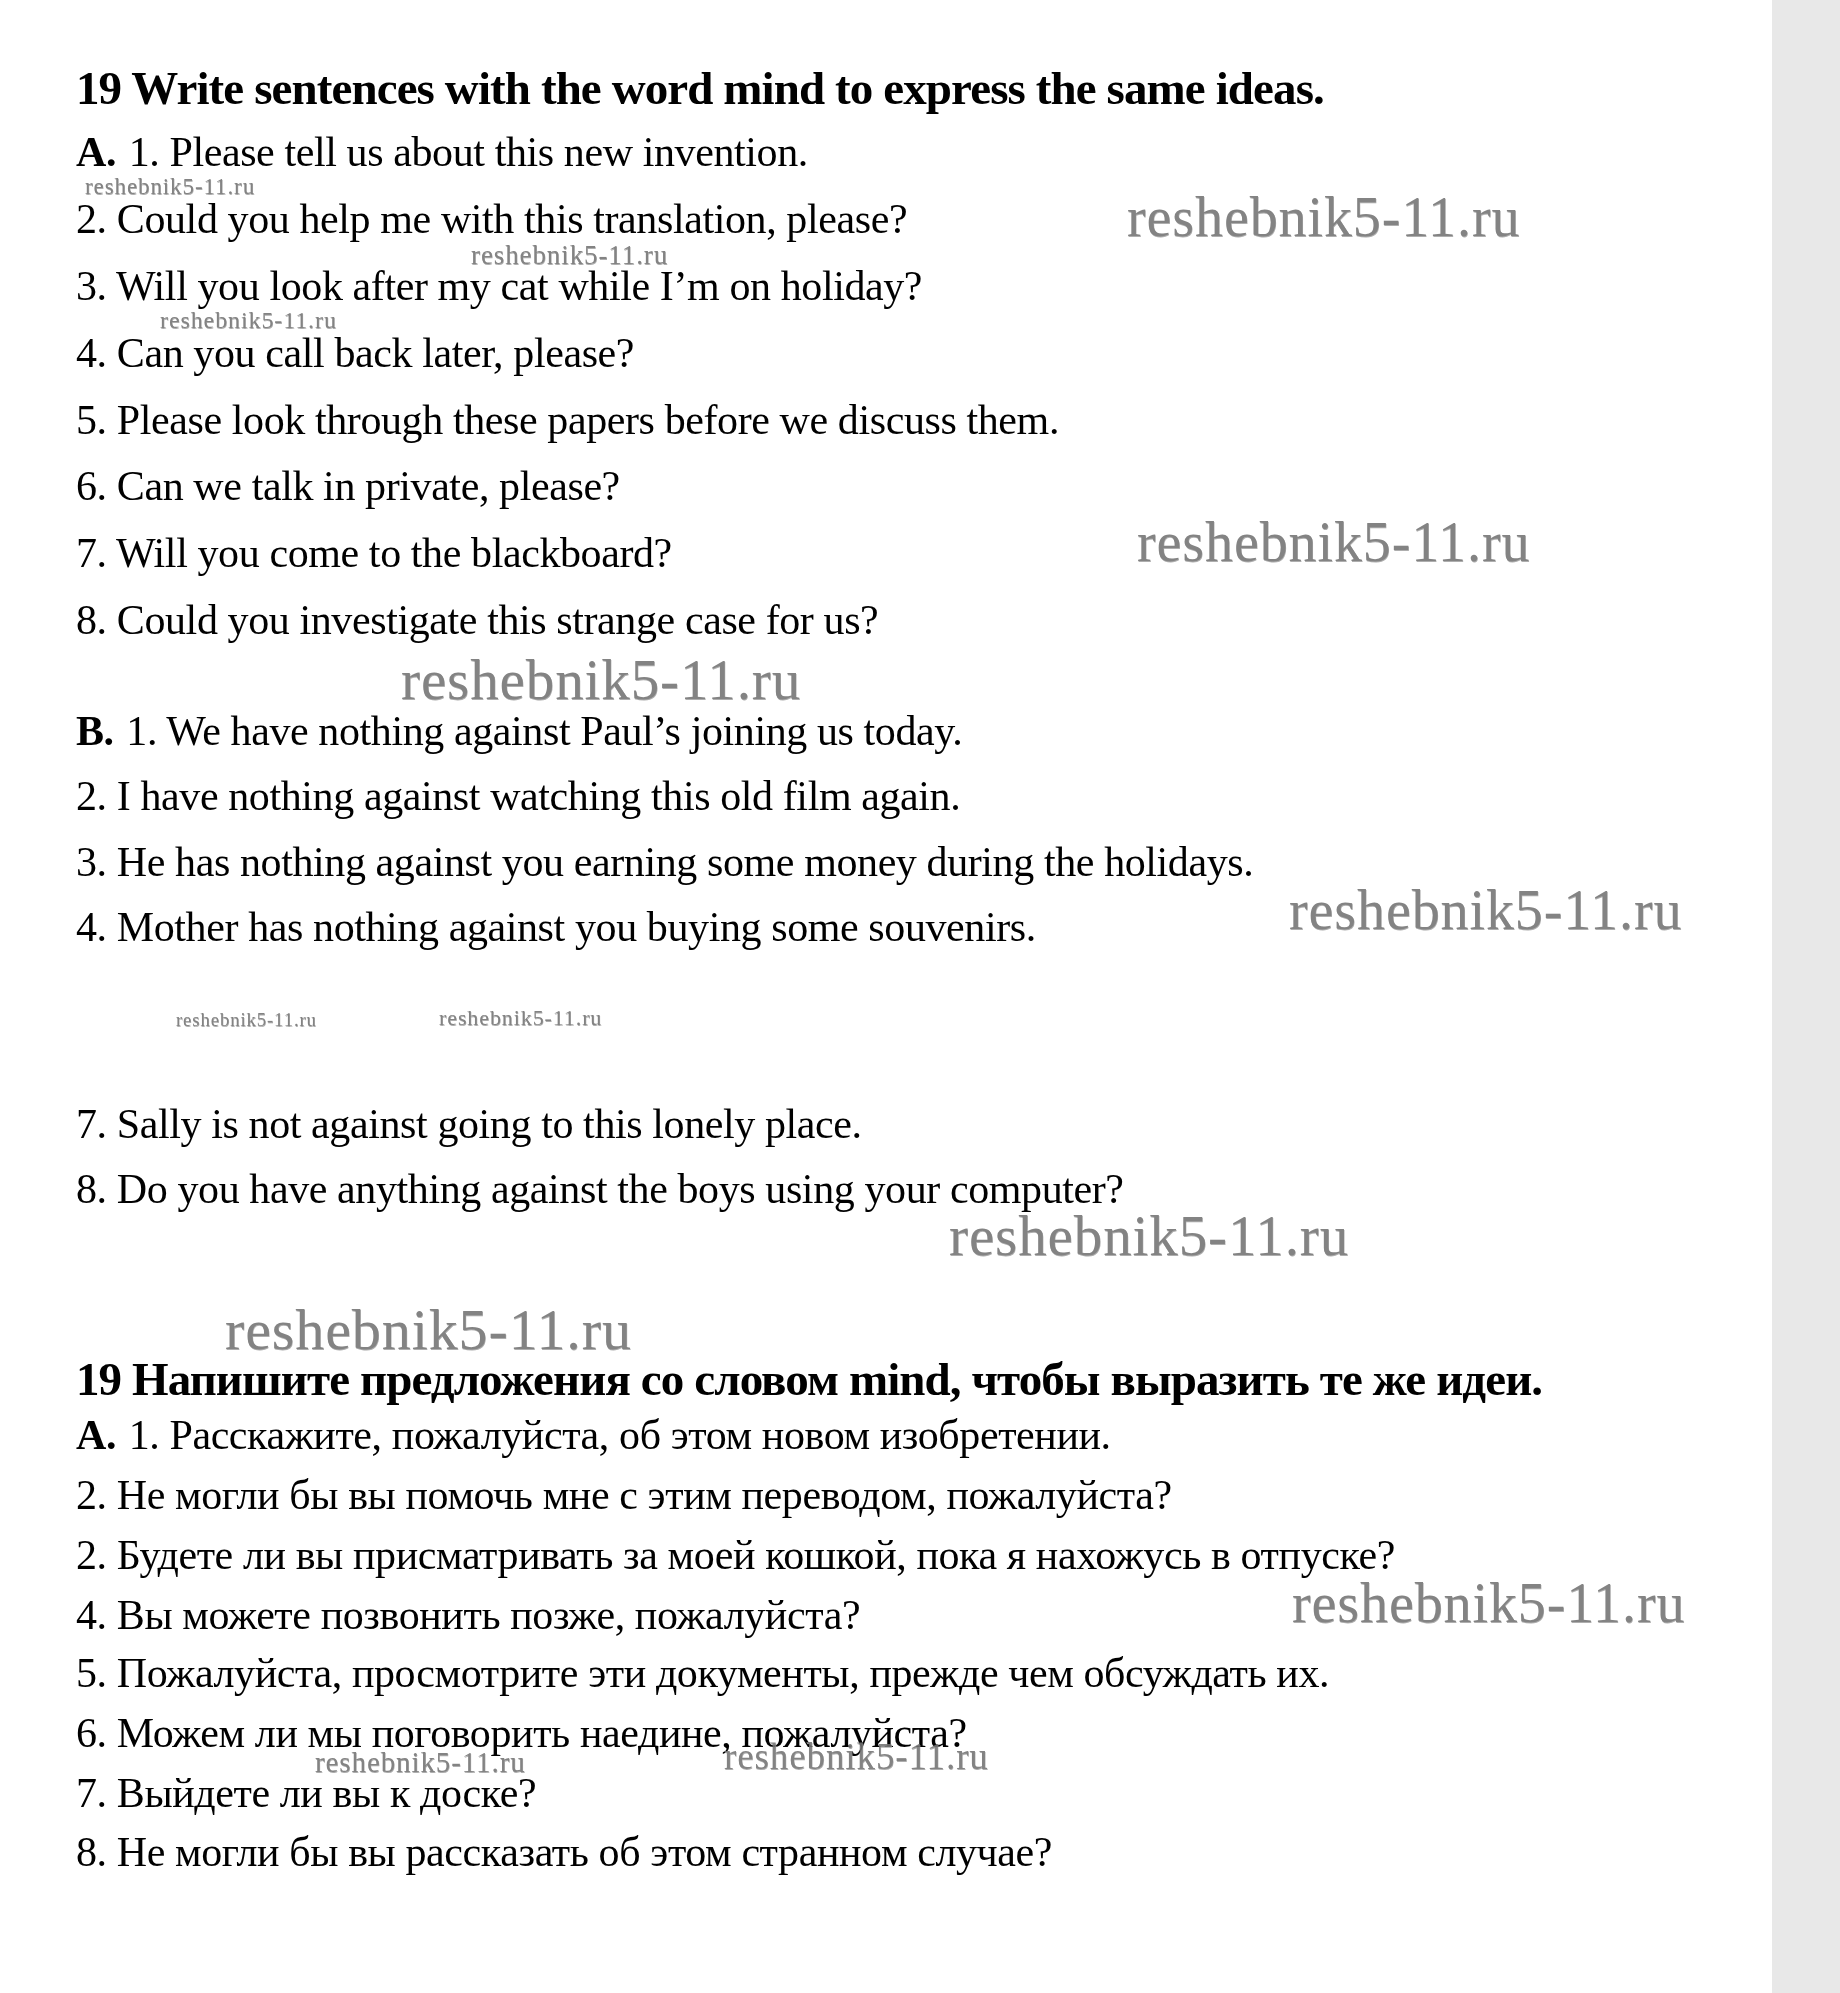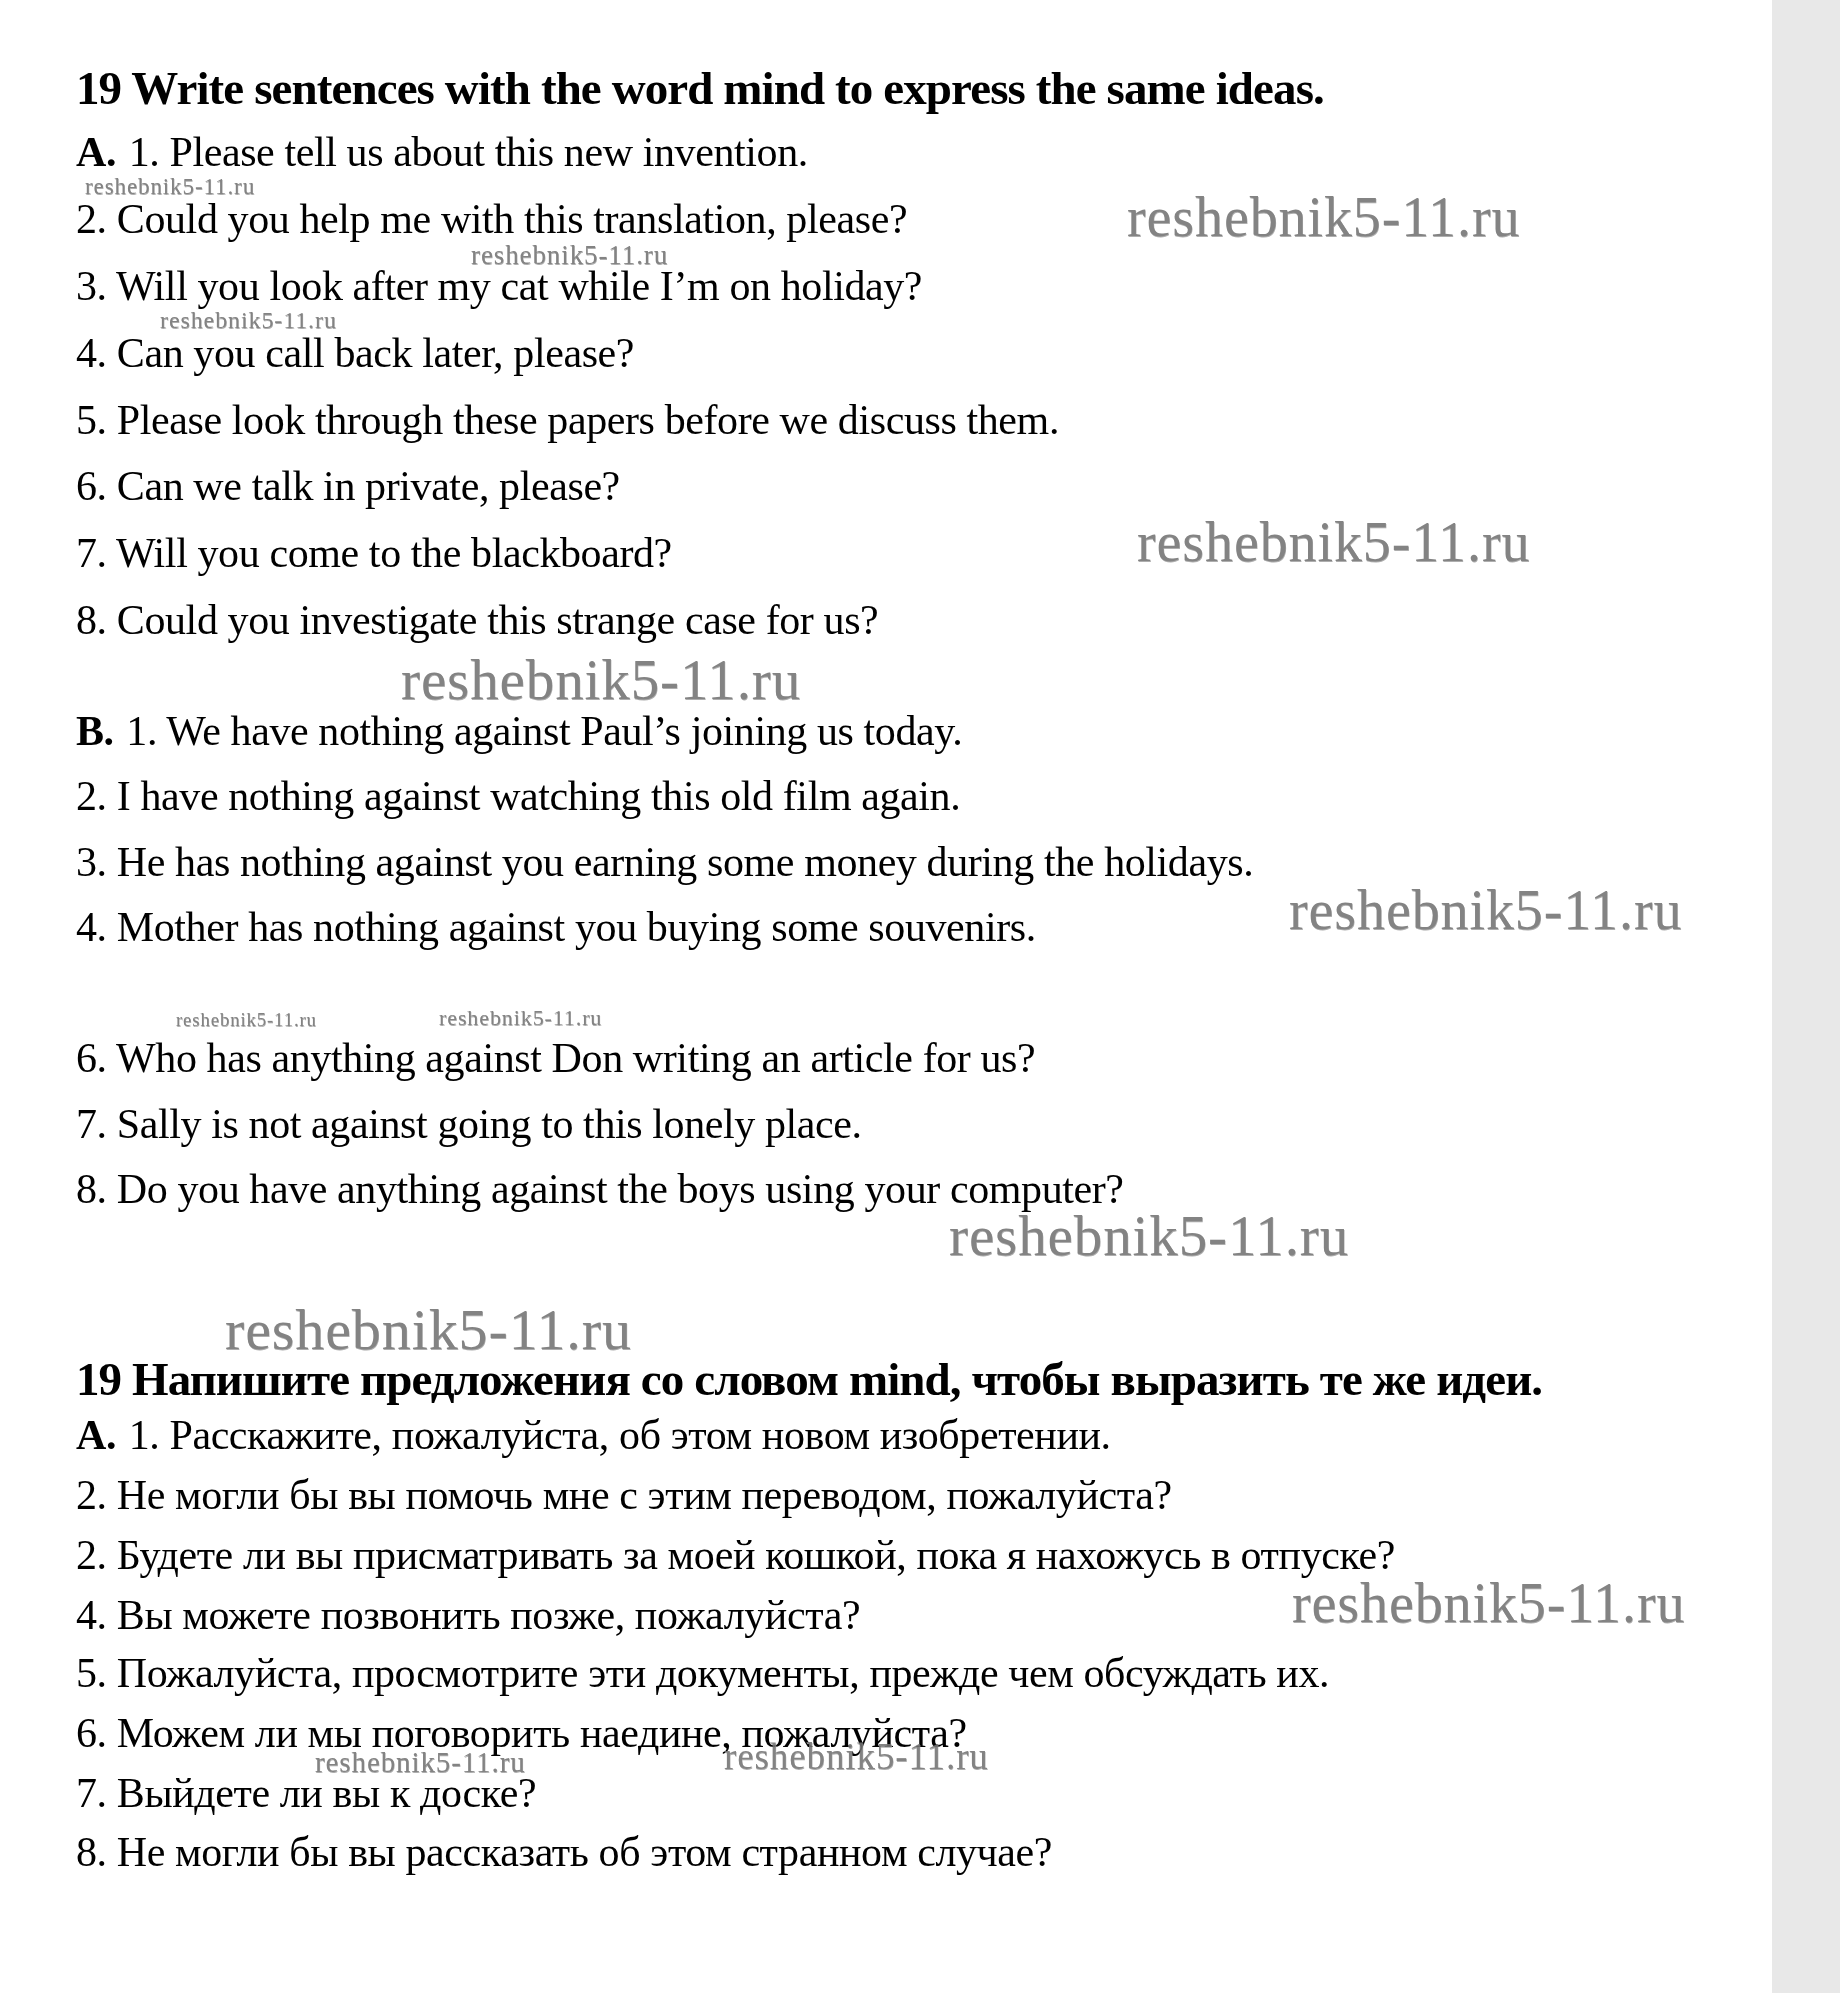--- a/index.html
+++ b/index.html
@@ -46,21 +46,20 @@
   <div class="line" style="top:330px">4. Can you call back later, please?</div>
   <div class="line" style="top:397px">5. Please look through these papers before we discuss them.</div>
   <div class="line" style="top:463px">6. Can we talk in private, please?</div>
   <div class="line" style="top:530px">7. Will you come to the blackboard?</div>
   <div class="line" style="top:597px">8. Could you investigate this strange case for us?</div>
 
   <div class="line" style="top:708px"><span class="plabel">B.</span><span>1. We have nothing against Paul’s joining us today.</span></div>
   <div class="line" style="top:773px">2. I have nothing against watching this old film again.</div>
   <div class="line" style="top:839px">3. He has nothing against you earning some money during the holidays.</div>
   <div class="line" style="top:904px">4. Mother has nothing against you buying some souvenirs.</div>
-  <div class="line" style="top:1035px">6. Who has anything against Don writing an article for us?</div>
   <div class="line" style="top:1101px">7. Sally is not against going to this lonely place.</div>
   <div class="line" style="top:1166px">8. Do you have anything against the boys using your computer?</div>
 
   <div class="line heading" style="top:1354px">19 Напишите предложения со словом mind, чтобы выразить те же идеи.</div>
 
   <div class="line" style="top:1412px"><span class="plabel">А.</span><span>1. Расскажите, пожалуйста, об этом новом изобретении.</span></div>
   <div class="line" style="top:1472px">2. Не могли бы вы помочь мне с этим переводом, пожалуйста?</div>
   <div class="line" style="top:1532px">2. Будете ли вы присматривать за моей кошкой, пока я нахожусь в отпуске?</div>
   <div class="line" style="top:1592px">4. Вы можете позвонить позже, пожалуйста?</div>
   <div class="line" style="top:1650px">5. Пожалуйста, просмотрите эти документы, прежде чем обсуждать их.</div>

